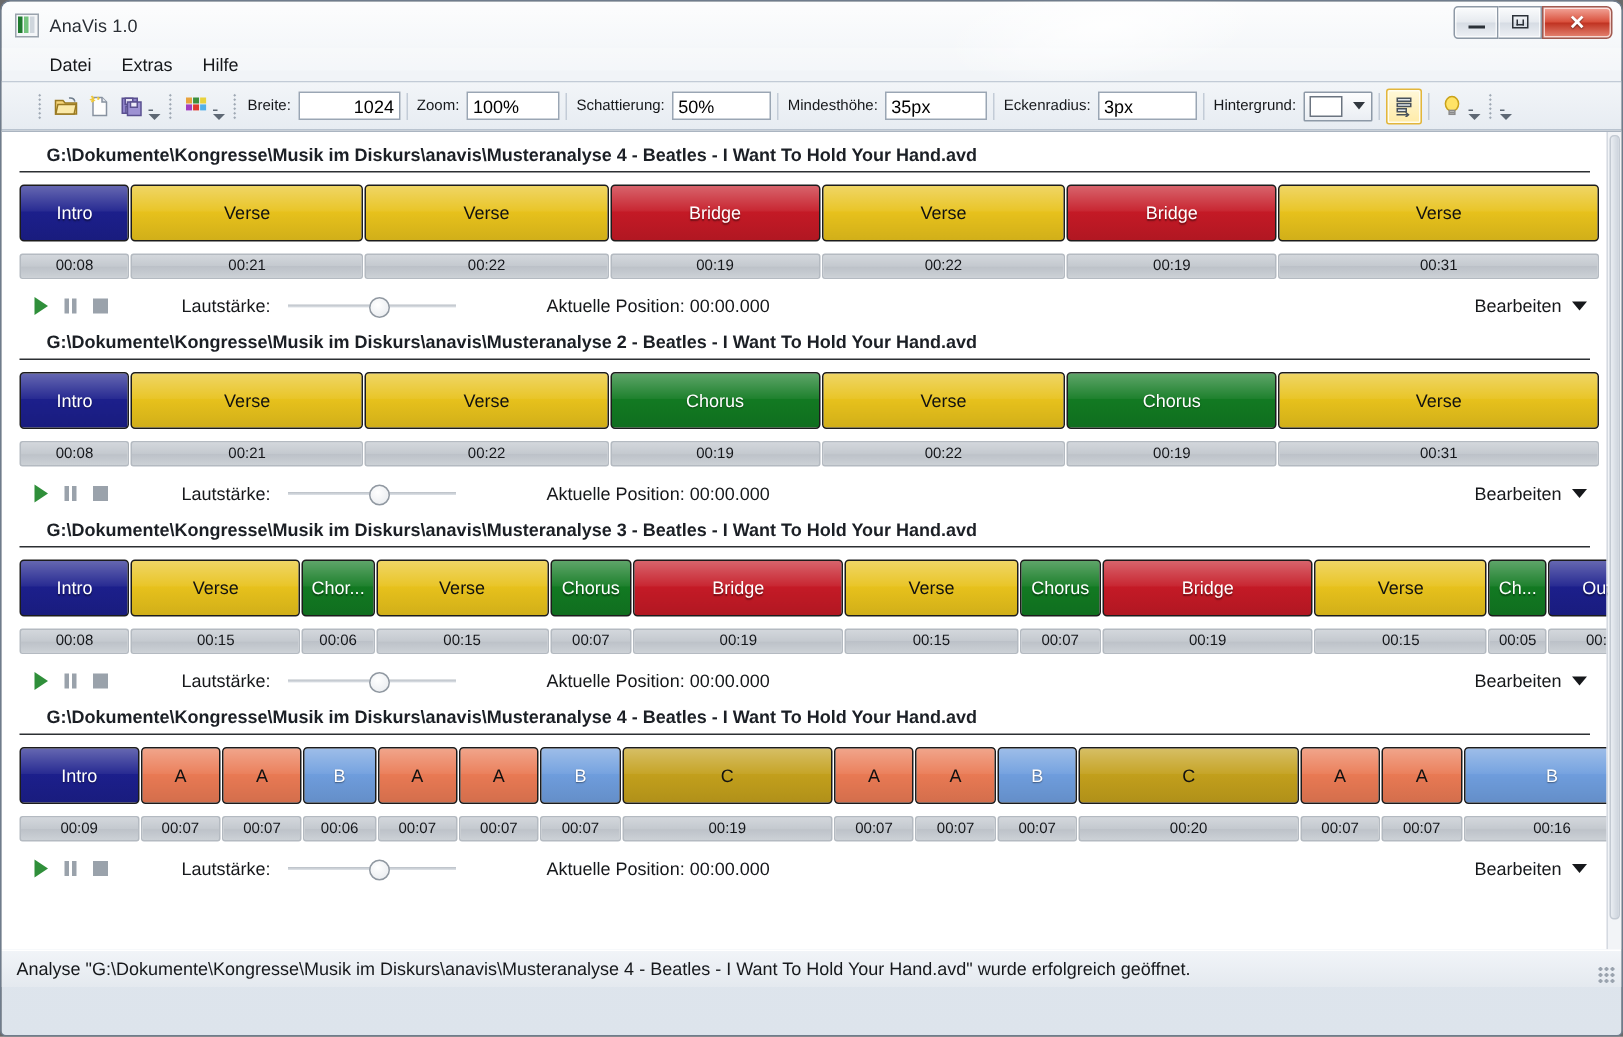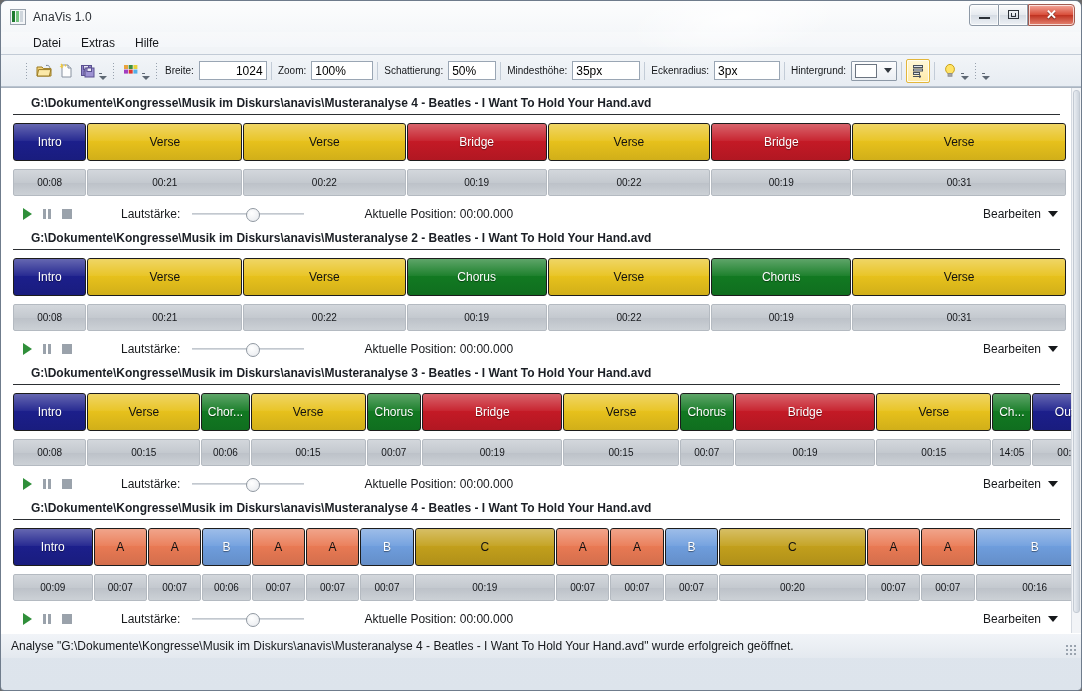--- a/index.html
+++ b/index.html
@@ -160,21 +160,21 @@
     background: #fff;
     font-family: "Liberation Sans", sans-serif;
     font-size: 12px;
     color:#000;
     padding: 0 3px;
     box-sizing: border-box;
     outline:none;
   }
   .w-breite { width: 68px; padding-left: 36px; }
   .w-zoom   { width: 62px; }
-  .w-schatt { width: 48px; }
+  .w-schatt { width: 66px; }
   .w-mind   { width: 68px; }
   .w-ecken  { width: 66px; }
   .combo {
     width: 46px; height: 20px;
     border: 1px solid #8d99a7;
     background: linear-gradient(180deg,#fdfdfe,#eaeef3);
     display:flex; align-items:center; box-sizing:border-box;
     border-radius:1px;
   }
   .combo .swatch {
@@ -243,21 +243,21 @@
   .block:last-child{margin-right:0;}
   .block .lbl{ position:relative; z-index:2; padding:0 2px; }
   .block:before{
     content:""; position:absolute; left:0; right:0; top:0; height:48%;
     background: linear-gradient(180deg, rgba(255,255,255,.32), rgba(255,255,255,.05));
     z-index:1;
   }
   .block.light { color:#fff; text-shadow:0 1px 1px rgba(0,0,0,.45); }
 
   .times {
-    display:flex; height:27px; width:100%; margin-top:8px; box-sizing:border-box;
+    display:flex; height:17px; width:100%; margin-top:8px; box-sizing:border-box;
   }
   .tcell {
     display:flex; align-items:center; justify-content:center;
     font-size:10px; color:#14161a;
     background: linear-gradient(180deg,#d3d7dc 0%,#c4c9cf 50%,#bcc1c8 51%,#ccd1d6 100%);
     border:1px solid #b4bac1;
     border-radius:2px;
     box-sizing:border-box;
     margin-right:1px;
     overflow:hidden;
@@ -604,21 +604,21 @@
             <div class="tcell" style="flex: 0 0 7%;">00:08</div>
             <div class="tcell" style="flex: 0 0 10.8%;">00:15</div>
             <div class="tcell" style="flex: 0 0 4.6%;">00:06</div>
             <div class="tcell" style="flex: 0 0 11%;">00:15</div>
             <div class="tcell" style="flex: 0 0 5.2%;">00:07</div>
             <div class="tcell" style="flex: 0 0 13.4%;">00:19</div>
             <div class="tcell" style="flex: 0 0 11%;">00:15</div>
             <div class="tcell" style="flex: 0 0 5.2%;">00:07</div>
             <div class="tcell" style="flex: 0 0 13.4%;">00:19</div>
             <div class="tcell" style="flex: 0 0 11%;">00:15</div>
-            <div class="tcell" style="flex: 0 0 3.7%;">14:05</div>
+            <div class="tcell" style="flex: 0 0 3.7%;">00:05</div>
             <div class="tcell" style="flex: 0 0 7.2%;">00:10</div>
           </div>
           <div class="transport">
             <div class="tbtn">
               <span class="play-ico"></span>
             </div>
             <div class="tbtn">
               <span class="pause-ico">
                 <i></i>
                 <i></i>

